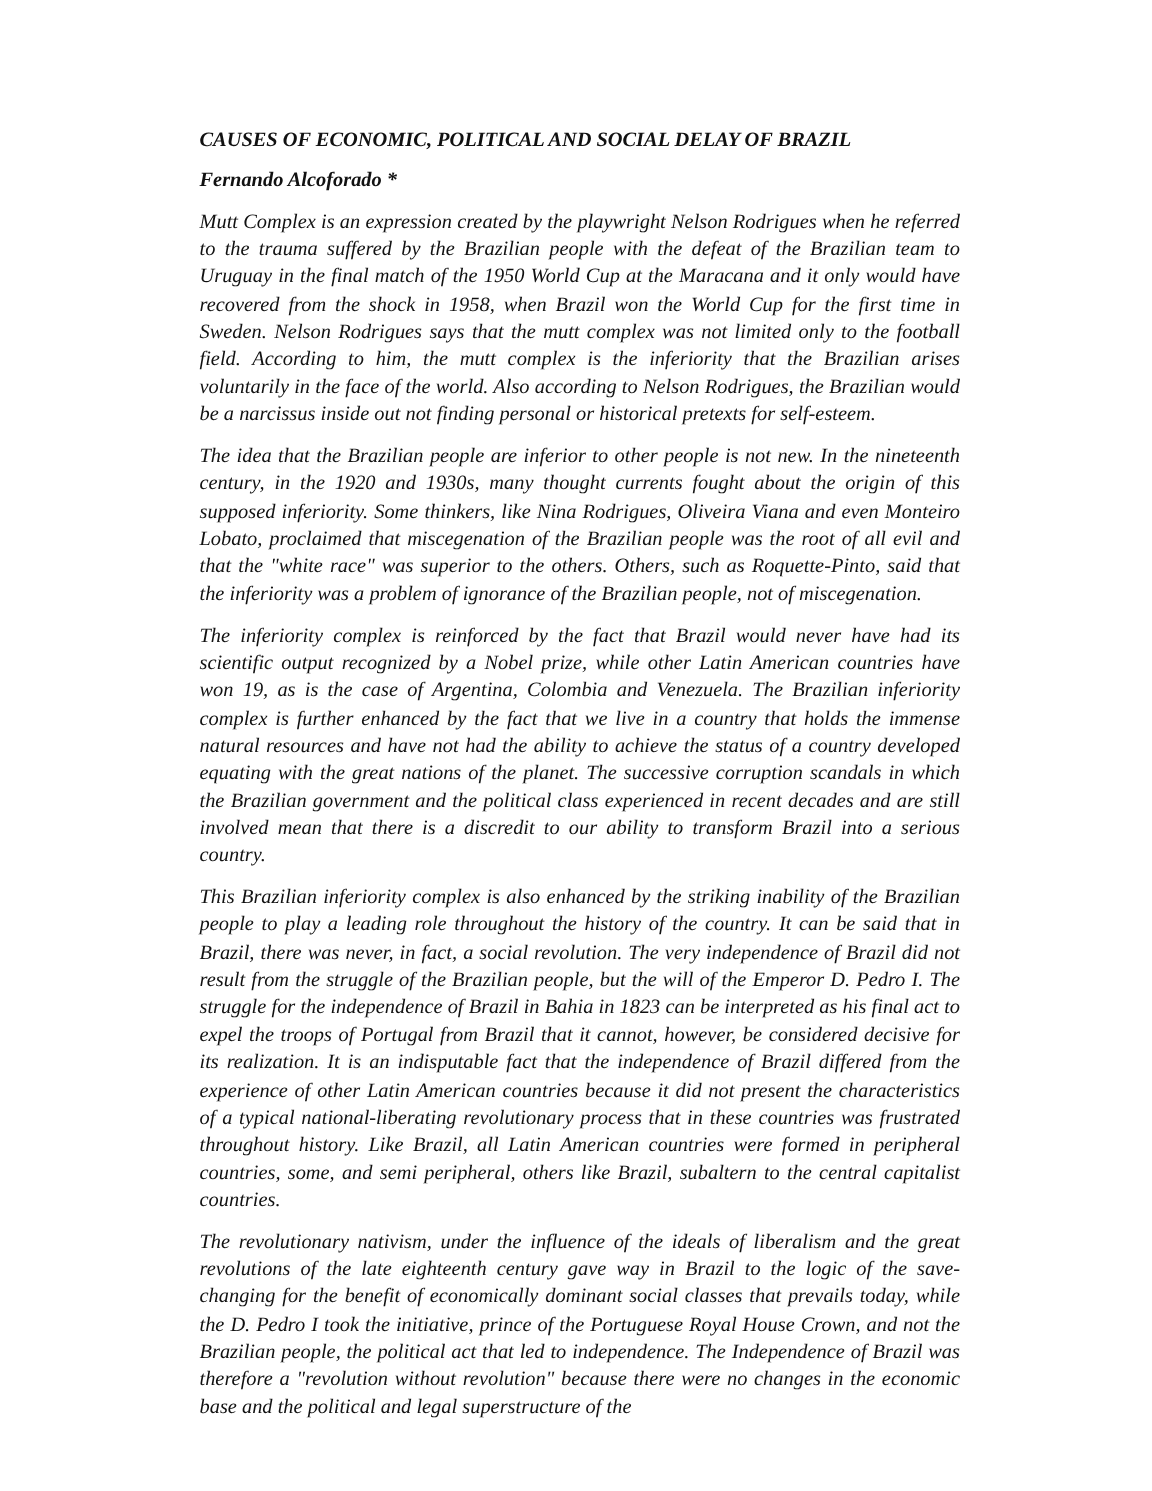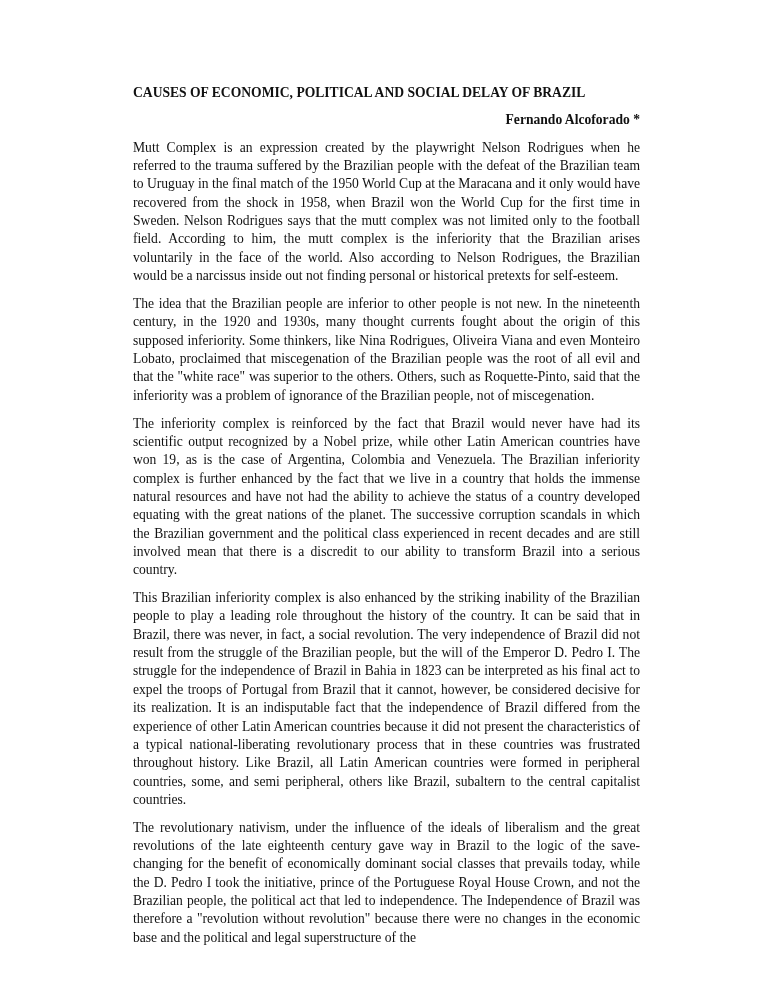--- a/index.html
+++ b/index.html
@@ -15,32 +15,32 @@
       color: #111111;
     }
     .page {
       position: absolute;
       left: 133px;
       top: 84px;
       width: 507px;
       font-family: "Liberation Serif", serif;
       font-size: 13.6px;
       line-height: 18.35px;
+      font-style: italic;
     }
     .title {
       font-weight: bold;
       font-size: 13.6px;
       margin: 0 0 9px 0;
       letter-spacing: 0;
       white-space: nowrap;
     }
     .author {
       font-weight: bold;
       margin: 0 0 9px 0;
-      text-align: right;
     }
     .para {
       margin: 0 0 9.5px 0;
       text-align: justify;
     }
   </style>
 </head>
 <body>
 
 <div class="page">

